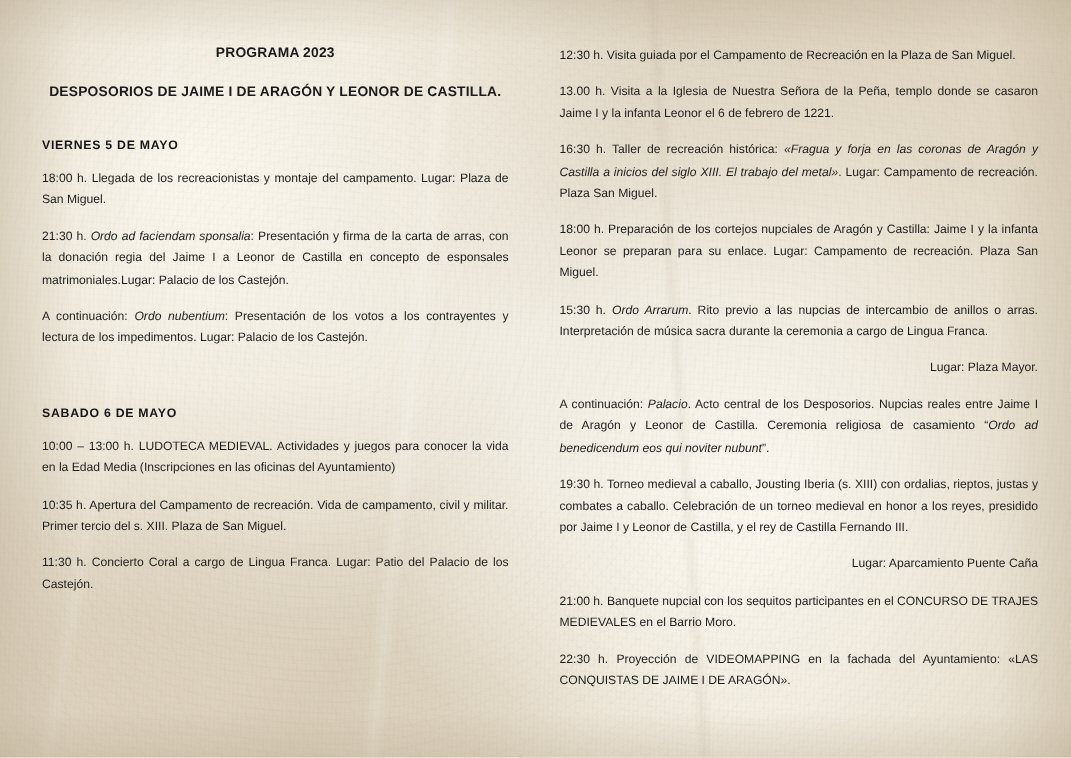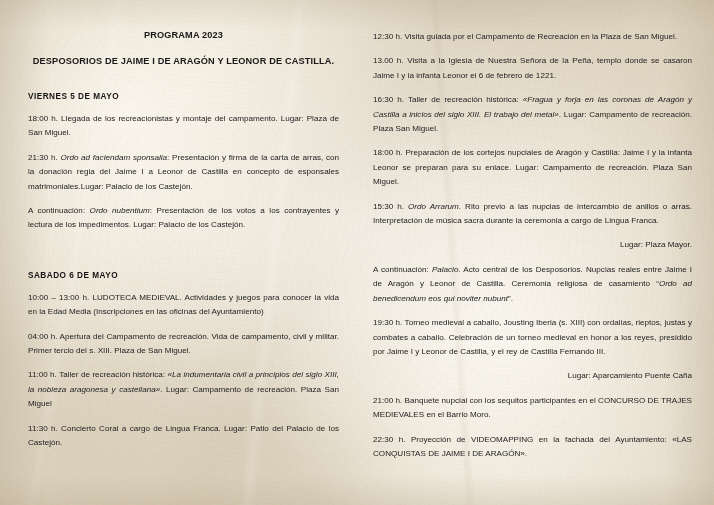--- a/index.html
+++ b/index.html
@@ -158,27 +158,24 @@
         <b class="lead">A continuación</b><span>: </span><i> Ordo nubentium</i><span>: Presentación de los votos a los contrayentes y lectura de los impedimentos. Lugar: Palacio de los Castejón.</span>
       </p>
 
       <div class="day-heading spaced-top">SABADO 6 DE MAYO</div>
 
       <p class="entry">
         <b class="lead">10:00 – 13:00 h.</b><span> LUDOTECA MEDIEVAL. Actividades y juegos para conocer la vida en la Edad Media (Inscripciones en las oficinas del Ayuntamiento)</span>
       </p>
 
       <p class="entry">
-        <b class="lead">04:00 h.</b><span> Apertura del Campamento de recreación. Vida de campamento, civil y militar. Primer tercio del s. XIII. Plaza de San Miguel.</span>
-      </p>
-
-
-      <p class="entry">
-        <b class="lead">11:00 h.</b><span> Taller de recreación histórica:</span><i> «La indumentaria civil a principios del siglo XIII, la nobleza aragonesa y castellana»</i><span>. Lugar: Campamento de recreación. Plaza San Miguel</span>
-      </p>
+        <b class="lead">10:35 h.</b><span> Apertura del Campamento de recreación. Vida de campamento, civil y militar. Primer tercio del s. XIII. Plaza de San Miguel.</span>
+      </p>
+
+
 
       <p class="entry">
         <b class="lead">11:30 h.</b><span> Concierto Coral a cargo de Lingua Franca. Lugar: Patio del Palacio de los Castejón.</span>
       </p>
 
     </div>
 
     <div class="column col-right">
 
       <p class="entry">

